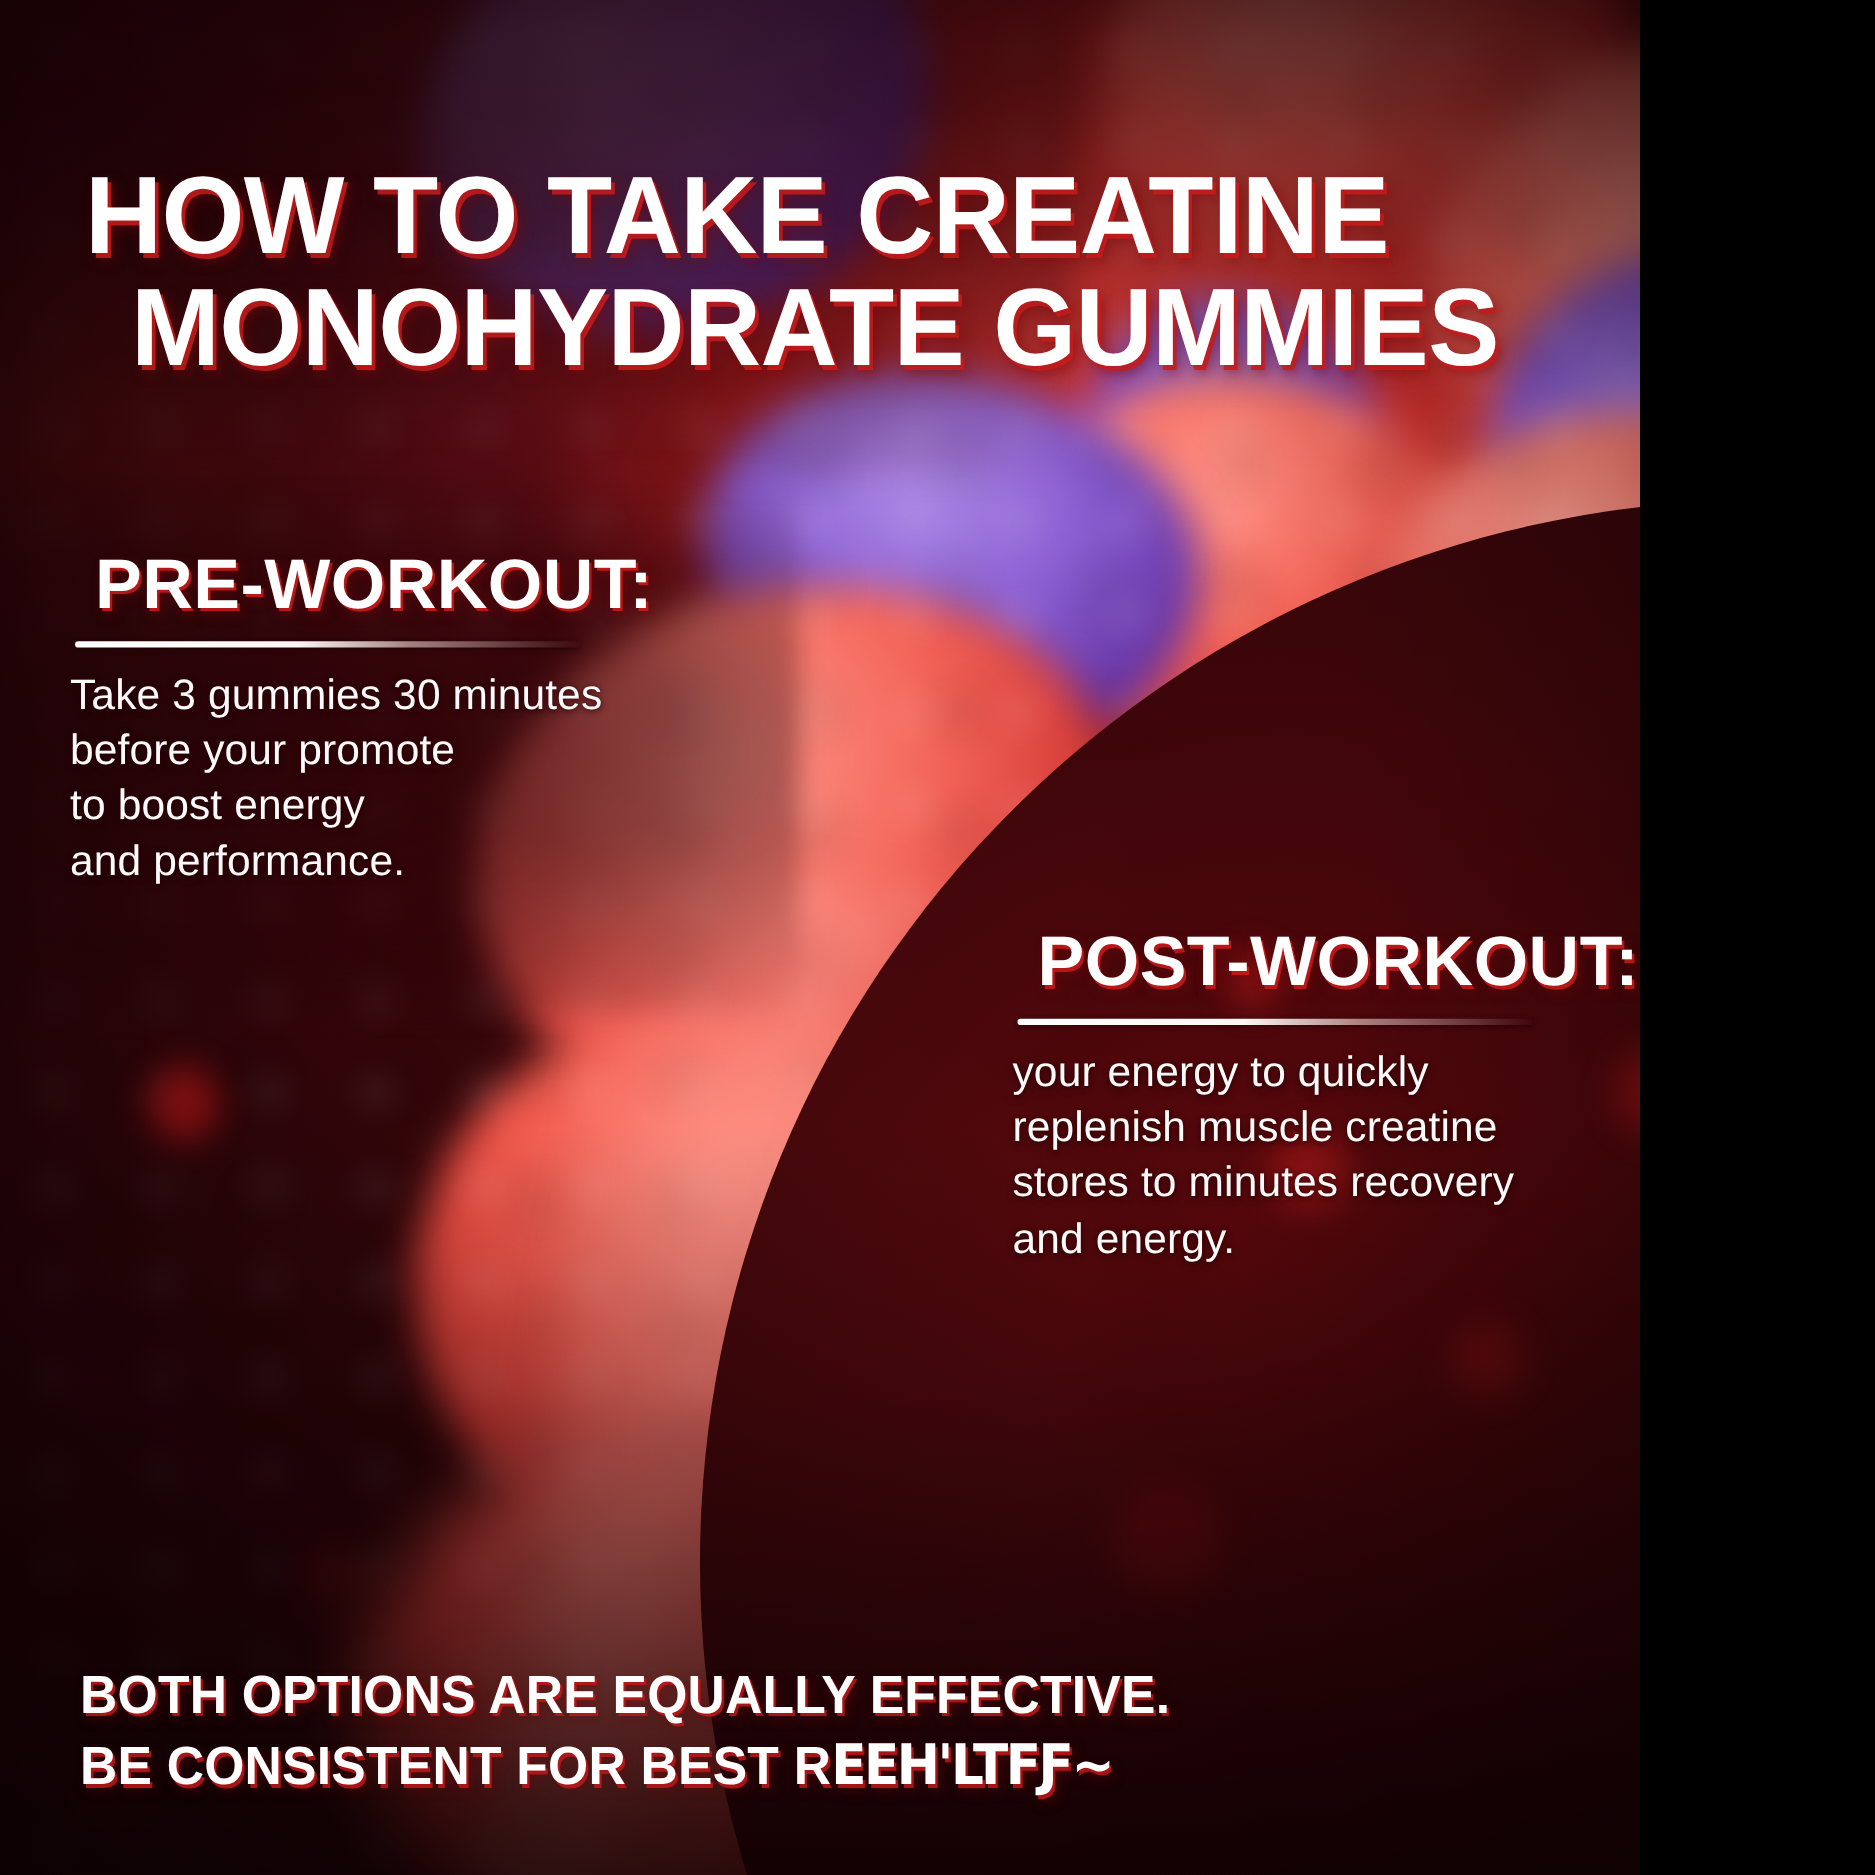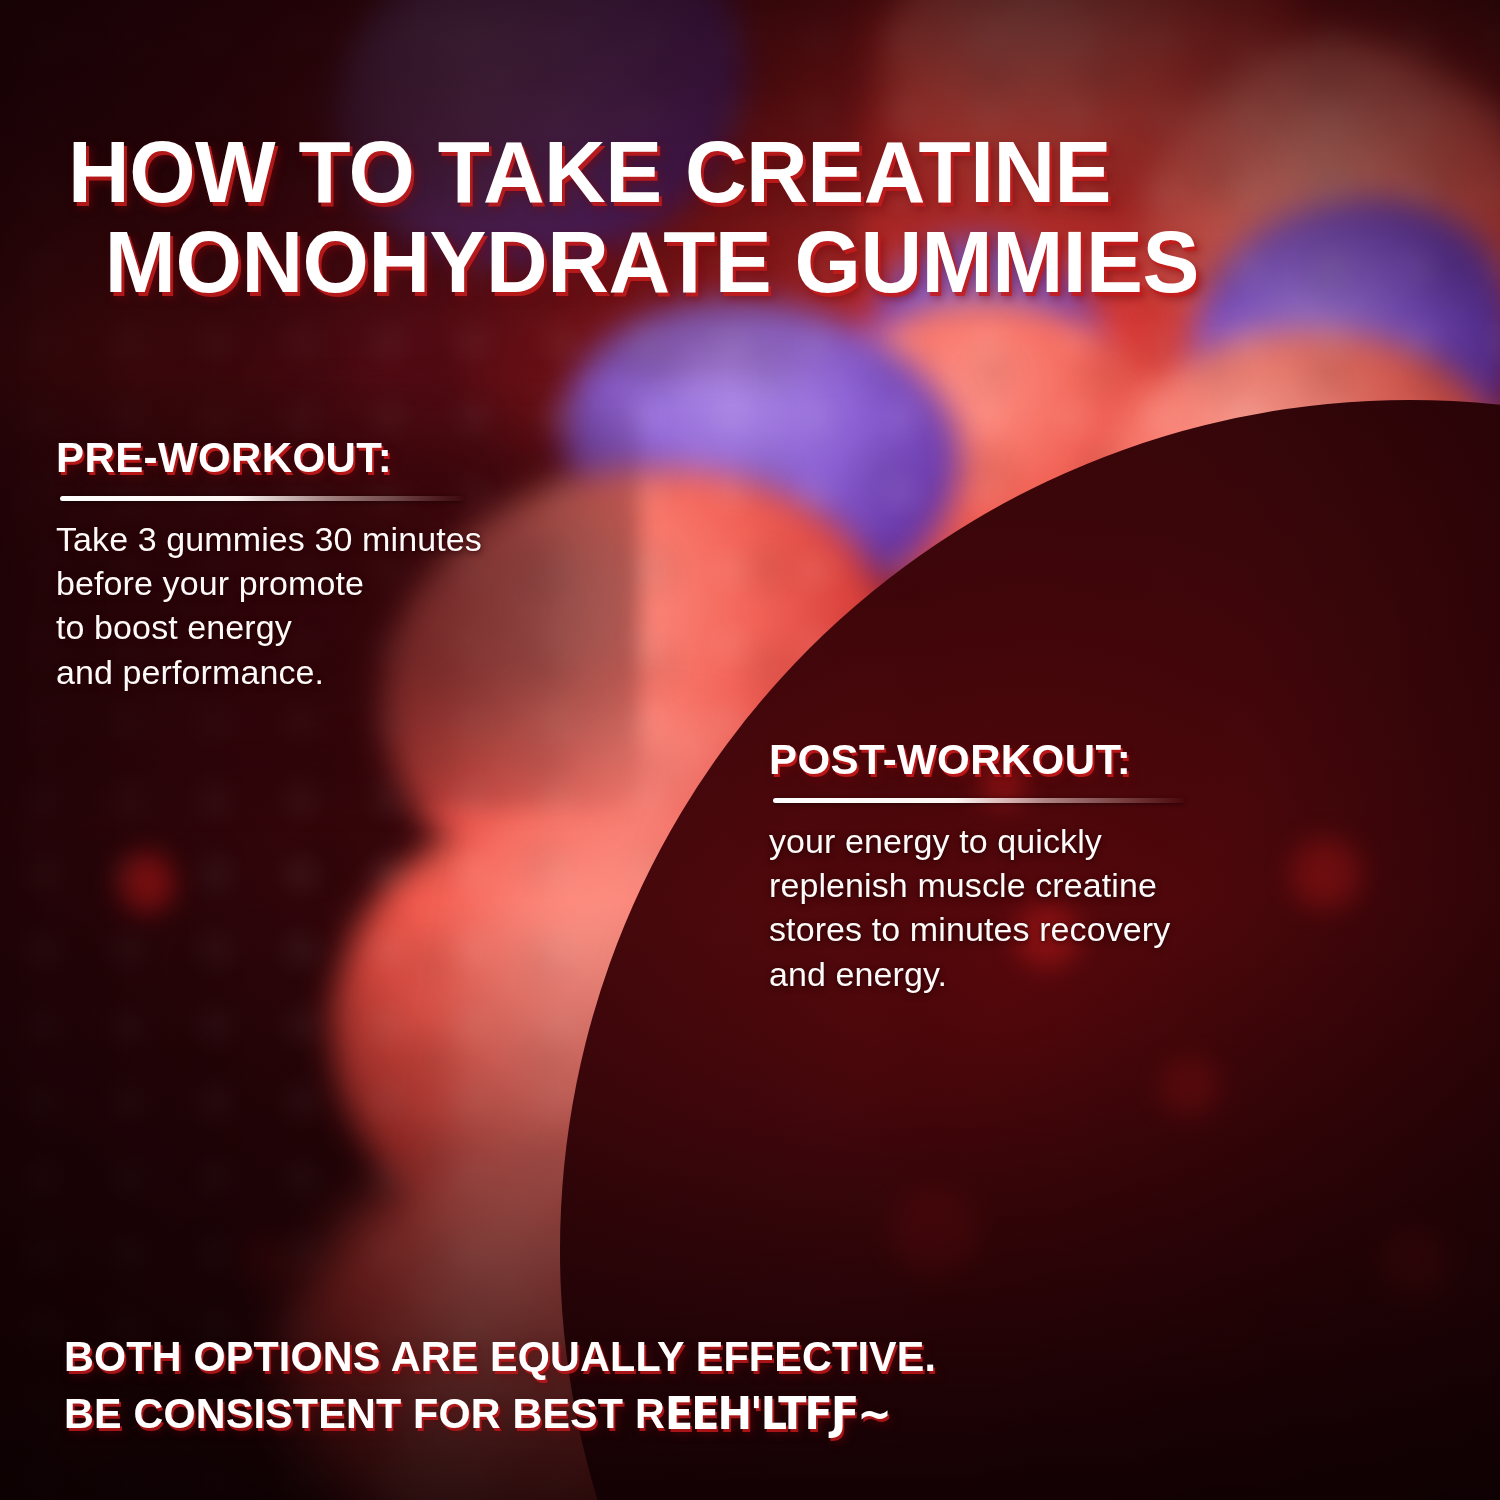--- a/index.html
+++ b/index.html
@@ -3,21 +3,21 @@
 <meta charset="utf-8">
 <title>How To Take Creatine Monohydrate Gummies</title>
 <style>
   html, body {
     margin: 0;
     padding: 0;
     background: #000;
   }
   .poster {
     position: relative;
-    width: 1500px;
+    width: 1312px;
     height: 1500px;
     overflow: hidden;
     background: #b91c1c;
     font-family: "Liberation Sans", sans-serif;
     -webkit-font-smoothing: antialiased;
   }
 
   
   .bg-layer { position: absolute; inset: 0; }
 
@@ -193,31 +193,32 @@
     transform-origin: left top;
     text-shadow:
       3px 4px 0 rgba(198,28,28,.85),
       5px 6px 10px rgba(120,8,12,.55);
   }
   .headline .l2 { display: block; margin-left: 38px; }
 
   .section { position: absolute; }
 
   .sec-pre  { left: 56px;  top: 434px; width: 700px; }
-  .sec-post { left: 769px; top: 736px; width: 660px; }
+  .sec-post { left: 810px; top: 736px; width: 660px; }
 
   .sec-title {
-    font-size: 42px;
+    font-size: 56px;
     font-weight: 700;
     letter-spacing: .4px;
     color: #ffffff;
     text-transform: uppercase;
     text-shadow:
       2px 3px 0 rgba(196,26,26,.9),
       4px 5px 9px rgba(110,6,10,.55);
+    margin-left: 20px;
   }
   .sec-rule {
     height: 5px;
     margin: 14px 0 16px 4px;
     background: linear-gradient(to right, #ffffff 0%, #fdf6f4 44%, rgba(255,235,230,.55) 66%, rgba(255,200,190,0) 100%);
     border-radius: 3px;
     box-shadow: 0 1px 4px rgba(0,0,0,.45);
   }
   .sec-rule.w1 { width: 404px; }
   .sec-rule.w2 { width: 412px; }

